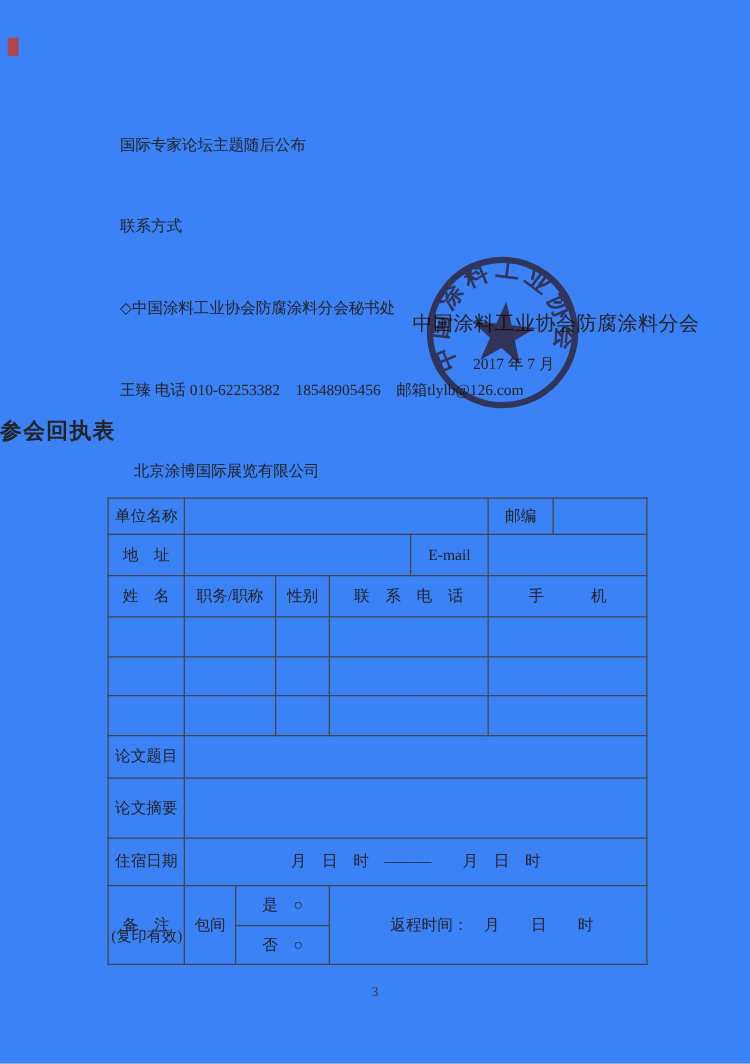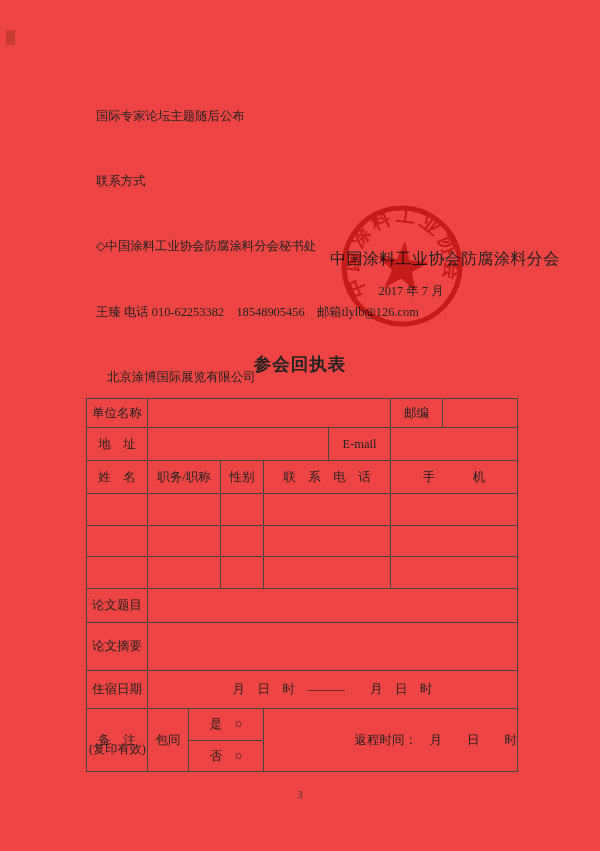--- a/index.html
+++ b/index.html
@@ -1,42 +1,42 @@
 <!DOCTYPE html>
 <html><head>
 <meta charset="utf-8">
 <style>
   * { margin:0; padding:0; box-sizing:border-box; }
   html,body { background:#e8e8e8; }
   .page {
     position:relative; width:600px; height:851px;
-    background:#ef4444;
+    background:#3b82f6;
     font-family:"Liberation Serif","DejaVu Serif",serif;
     color:#232323; overflow:hidden;
     margin:0 auto;
   }
   .corner-mark { position:absolute; left:6px; top:30px; width:9px; height:15px; opacity:.85; }
 
   .hdr { position:absolute; left:96px; top:62px; font-size:12.4px; line-height:21.8px; white-space:pre; }
   .hdr .line { height:21.8px; }
   .hdr .indent { padding-left:11px; }
 
   .sig-org  { position:absolute; left:330px; top:249px; font-size:16px; letter-spacing:.4px; white-space:pre; }
   .sig-date { position:absolute; left:368px; top:283px; width:86px; text-align:center; font-size:12.4px; white-space:pre; }
 
   .seal { position:absolute; left:338px; top:202px; width:128px; height:128px; opacity:.78; mix-blend-mode:multiply; }
 
-  .form-title { position:absolute; left:0; top:352px; width:600px; text-align:center;
+  .form-title { position:absolute; left:0; top:332px; width:600px; text-align:left;
                 font-size:17.5px; font-weight:bold; letter-spacing:1px; }
 
   table.form { position:absolute; left:86px; top:364px; width:431px;
                border-collapse:collapse; table-layout:fixed; font-size:12.5px;margin-top:34px; }
   table.form td { border:1px solid #454545; text-align:center; vertical-align:middle;
                   padding:0; overflow:hidden; white-space:pre; }
-  table.form td.lft { text-align:right; padding-left:6px; }
+  table.form td.lft { text-align:center; padding-left:6px; }
 
   .copy-note { position:absolute; left:89px; top:741px; font-size:12.2px; }
   .page-num  { position:absolute; left:0; top:788px; width:600px; text-align:center; font-size:11px; color:#3a3a3a; }
 </style>
 </head>
 <body>
 
 <div class="page">
 
   <svg class="corner-mark" viewBox="0 0 9 15">

